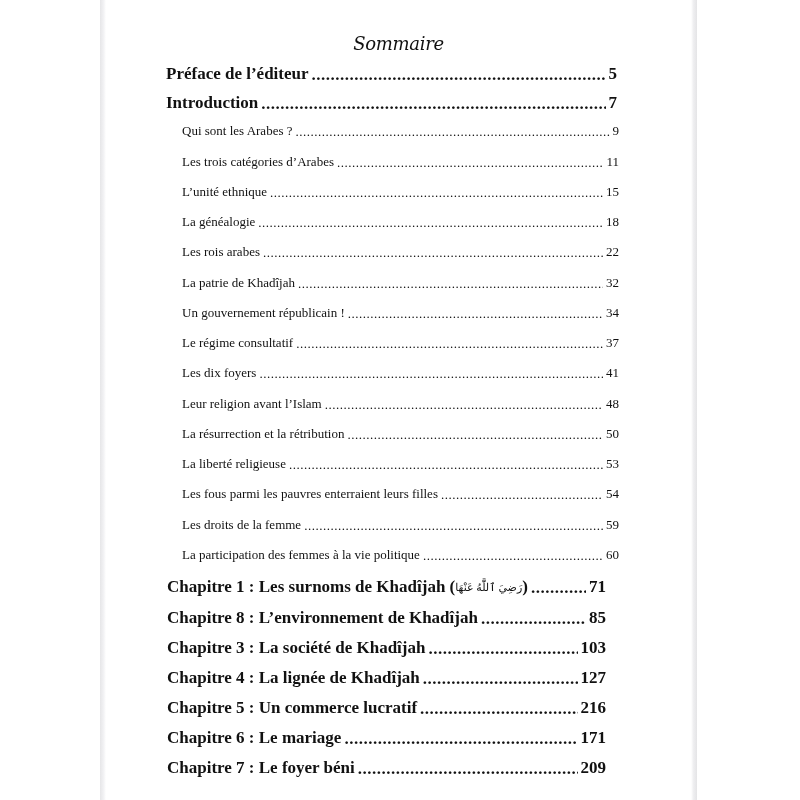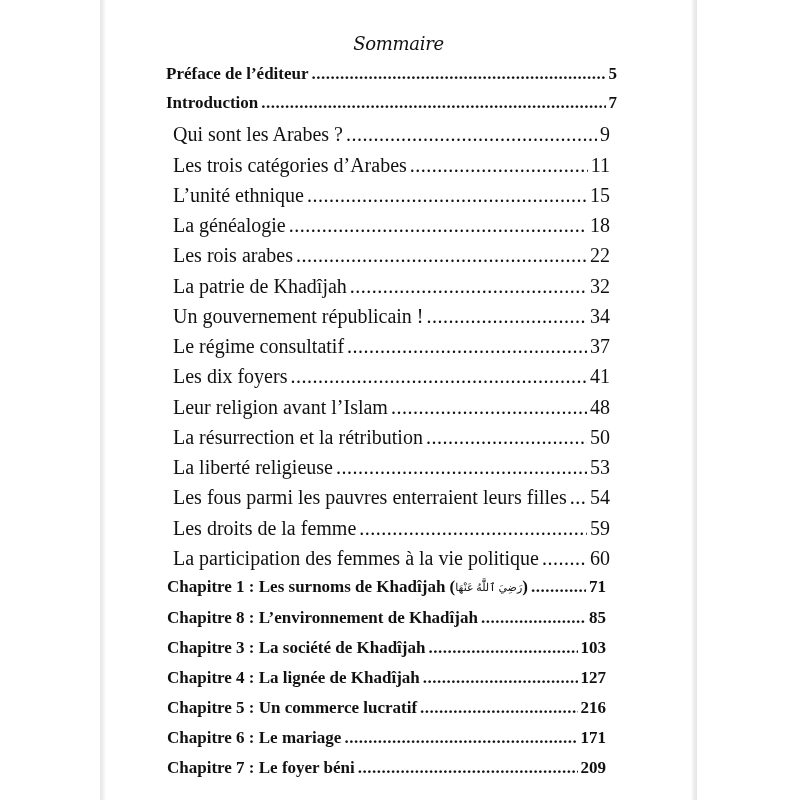--- a/index.html
+++ b/index.html
@@ -26,43 +26,43 @@
   .title {
     position: absolute; left: 0; right: 0; top: 25px;
     text-align: center;
     font-family: "DejaVu Serif", "Liberation Serif", serif;
     font-style: italic;
     font-size: 18px;
     letter-spacing: -0.3px;
   }
   .toc-line {
     position: absolute;
-    display: flex; align-items: flex-start;
+    display: flex; align-items: center;
     white-space: nowrap;
   }
   .toc-line .label { flex: 0 0 auto; }
   .toc-line .leader {
     flex: 1 1 auto; overflow: hidden;
     margin: 0 3px;
     height: 1.1em;
   }
   .toc-line .leader::after {
     content: "......................................................................................................................................................................................................................";
     letter-spacing: 0.5px;
   }
   .toc-line .page-num { flex: 0 0 auto; }
   .main {
     font-family: "Liberation Serif", "DejaVu Serif", serif;
     font-weight: bold; font-size: 17px;
     left: 60px; width: 451px;
   }
   .sub {
     font-family: "Liberation Serif", "DejaVu Serif", serif;
-    font-weight: normal; font-size: 20px;
-    left: 67px; width: 437px;
+    font-weight: normal; font-size: 13px;
+    left: 76px; width: 437px;
   }
   .chap {
     font-family: "Liberation Serif", "DejaVu Serif", serif;
     font-weight: bold; font-size: 17px;
     left: 61px; width: 439px;
   }
   .honorific {
     font-weight: normal; font-size: 11px; vertical-align: 1px;
   }
 </style>

